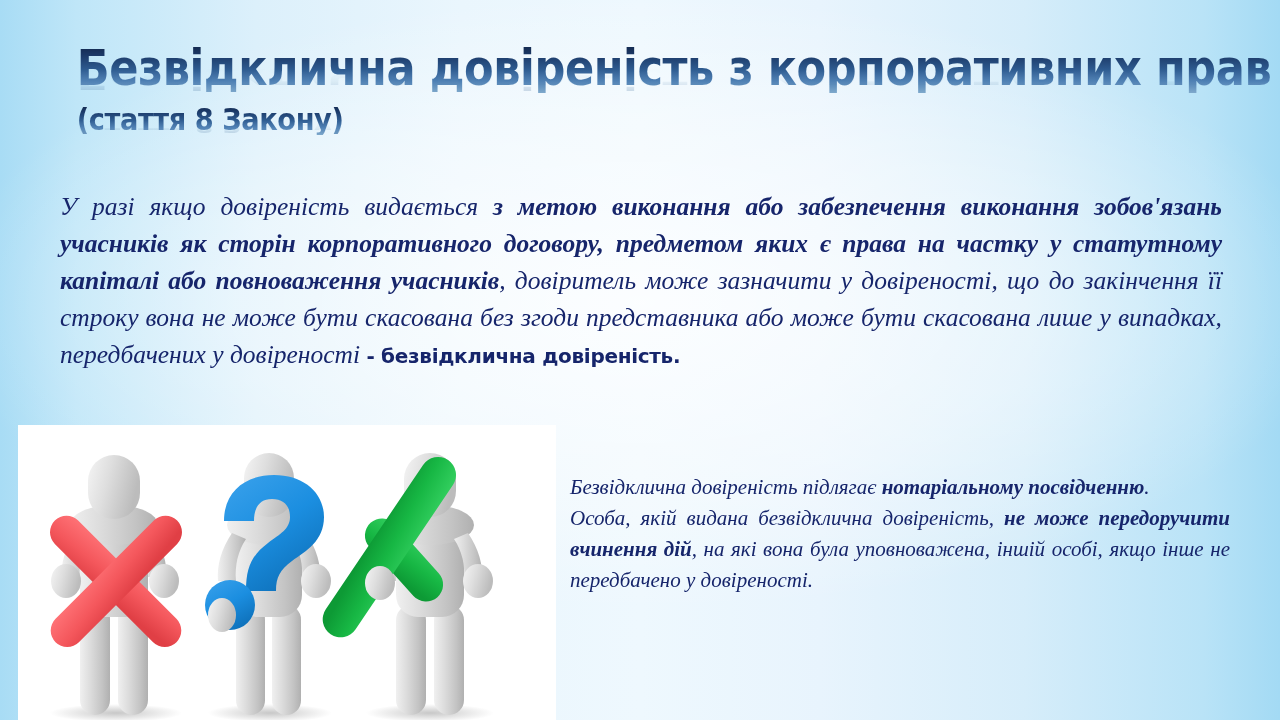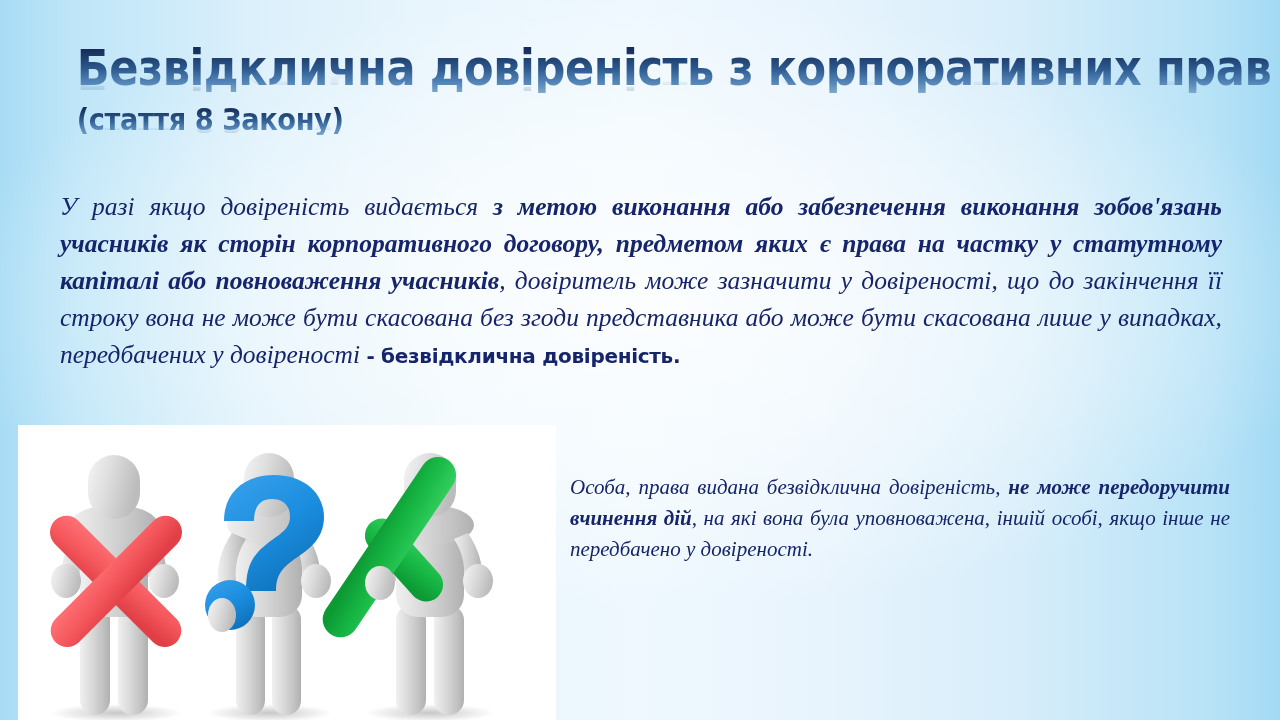--- a/index.html
+++ b/index.html
@@ -298,16 +298,17 @@
           <rect x="336" y="118" width="100" height="34" rx="17" fill="url(#greenGrad)" transform="rotate(48 386 135)"></rect>
           <rect x="402" y="32" width="210" height="36" rx="18" fill="url(#greenGrad)" transform="rotate(124 420 50)"></rect>
         </g>
         <ellipse cx="362" cy="158" rx="15" ry="17" fill="url(#headGrad)"></ellipse>
         <ellipse cx="460" cy="156" rx="15" ry="17" fill="url(#headGrad)"></ellipse>
       </g>
     </svg>
   </div>
 
   <div class="side-text">
-    <p><span>Особа, права видана безвідклична довіреність, </span><b>не може передоручити вчинення дій</b><span>, на які вона була уповноважена, іншій особі, якщо інше не передбачено у довіреності.</span></p>
+    <p><span>Безвідклична довіреність підлягає </span><b>нотаріальному посвідченню</b><span>.</span></p>
+    <p><span>Особа, якій видана безвідклична довіреність, </span><b>не може передоручити вчинення дій</b><span>, на які вона була уповноважена, іншій особі, якщо інше не передбачено у довіреності.</span></p>
   </div>
 
 </div>
 
 </body></html>

